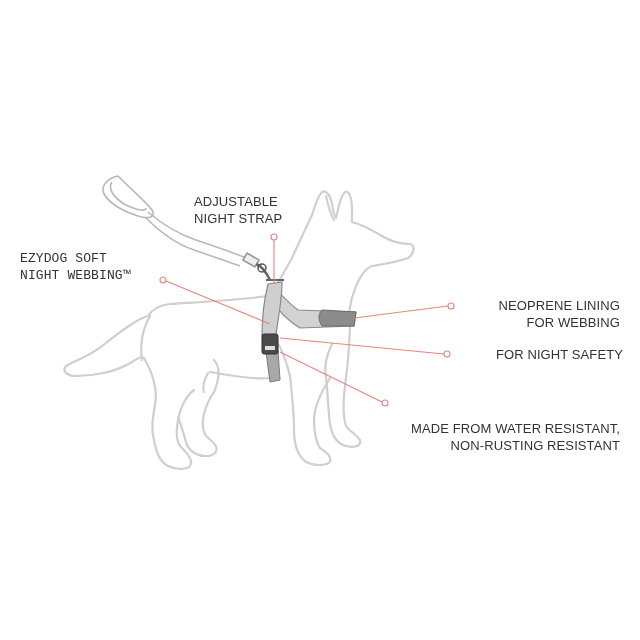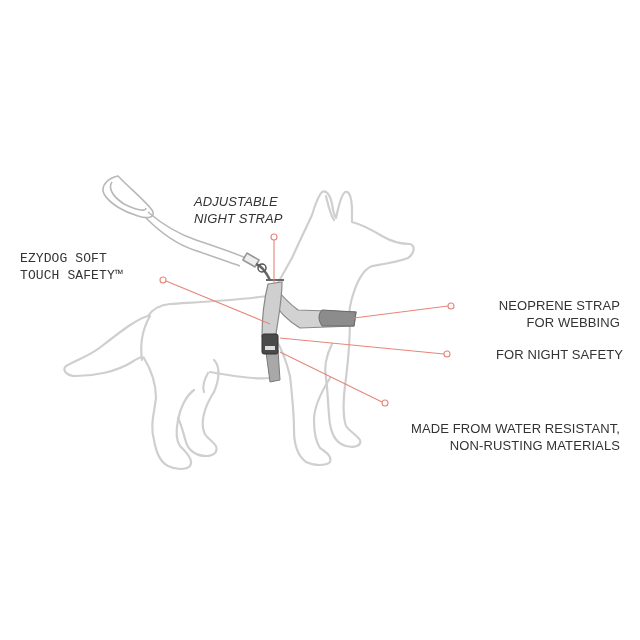--- a/index.html
+++ b/index.html
@@ -95,37 +95,37 @@
       <circle cx="451" cy="306" r="3" fill="#ffffff"></circle>
 
       <line x1="280" y1="338" x2="444" y2="354"></line>
       <circle cx="447" cy="354" r="3" fill="#ffffff"></circle>
 
       <line x1="280" y1="352" x2="382" y2="402"></line>
       <circle cx="385" cy="403" r="3" fill="#ffffff"></circle>
     </g>
   </svg>
 
-  <div class="label left-align" style="left:194px; top:193px;font-style:italic;">
+  <div class="label left-align" style="left:194px; top:193px;">
     <span>ADJUSTABLE</span>
     <span>NIGHT STRAP</span>
   </div>
 
   <div class="label left-align" style="left:20px; top:250px;font-family:Liberation Mono, monospace;">
     <span>EZYDOG SOFT</span>
-    <span>TOUCH SAFETY™</span>
+    <span>NIGHT WEBBING™</span>
   </div>
 
   <div class="label right-align" style="right:20px; top:297px;">
-    <span>NEOPRENE STRAP</span>
+    <span>NEOPRENE LINING</span>
     <span>FOR WEBBING</span>
   </div>
 
   <div class="label right-align" style="right:17px; top:346px;">
     <span>FOR NIGHT SAFETY</span>
   </div>
 
   <div class="label right-align" style="right:20px; top:420px;">
     <span>MADE FROM WATER RESISTANT,</span>
-    <span>NON-RUSTING MATERIALS</span>
+    <span>NON-RUSTING RESISTANT</span>
   </div>
 
 </div>
 
 </body></html>

